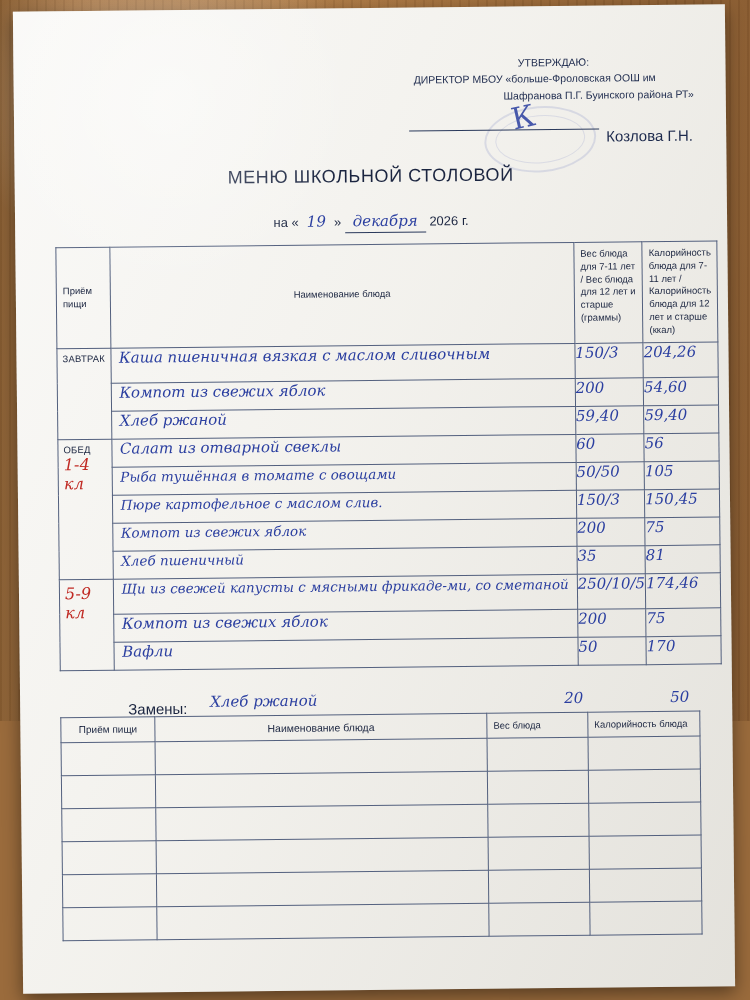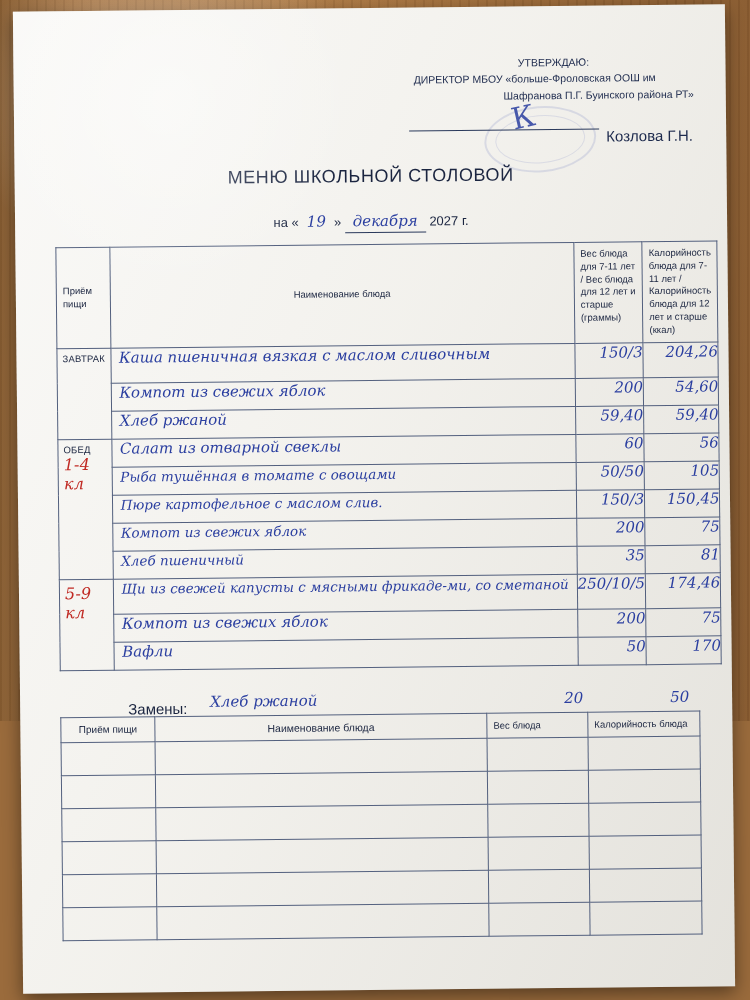--- a/index.html
+++ b/index.html
@@ -94,21 +94,21 @@
   .head .c1{text-align:left;vertical-align:middle;}
   .meal{
     font-size:9.5px;color:#1b2540;padding:4px 5px;letter-spacing:.2px;
   }
   .hw{
     font-family:"DejaVu Serif",serif;font-style:italic;
     color:#2b3fa0;font-size:15px;line-height:1.05;
     padding:2px 8px;white-space:nowrap;
   }
   .hw.sm{font-size:13.5px;}
-  .hw.c{text-align:right;padding-left:0;padding-right:0;}
+  .hw.c{text-align:left;padding-left:0;padding-right:0;}
   .row-tall td{height:30px;}
   .row-m td{height:23px;}
   .red{
     color:#c02a24;font-family:"DejaVu Serif",serif;font-style:italic;font-size:16px;
   }
   
   .zameny{
     position:absolute;left:108px;top:690px;font-size:15px;color:#1b2540;
   }
   .zameny-hw{
@@ -147,21 +147,21 @@
       <div class="stamp"></div>
       <div class="signature">К</div>
       <div class="sign-line"></div>
       <div class="sign-name">Козлова Г.Н.</div>
 
       <div class="title">МЕНЮ ШКОЛЬНОЙ СТОЛОВОЙ</div>
 
       <div class="dateline">
         <span>на «</span><span class="hw">19</span><span>»</span>
         <span class="ul hw">декабря</span>
-        <span>2027 г.</span>
+        <span>2026 г.</span>
       </div>
 
       <table class="tbl">
         <tbody>
             <tr class="head">
           <td class="c1">Приём пищи</td>
           <td class="c2">Наименование блюда</td>
           <td class="c3">Вес блюда для 7-11 лет / Вес блюда для 12 лет и старше (граммы)</td>
           <td class="c4">Калорийность блюда для 7-11 лет / Калорийность блюда для 12 лет и старше (ккал)</td>
         </tr>

